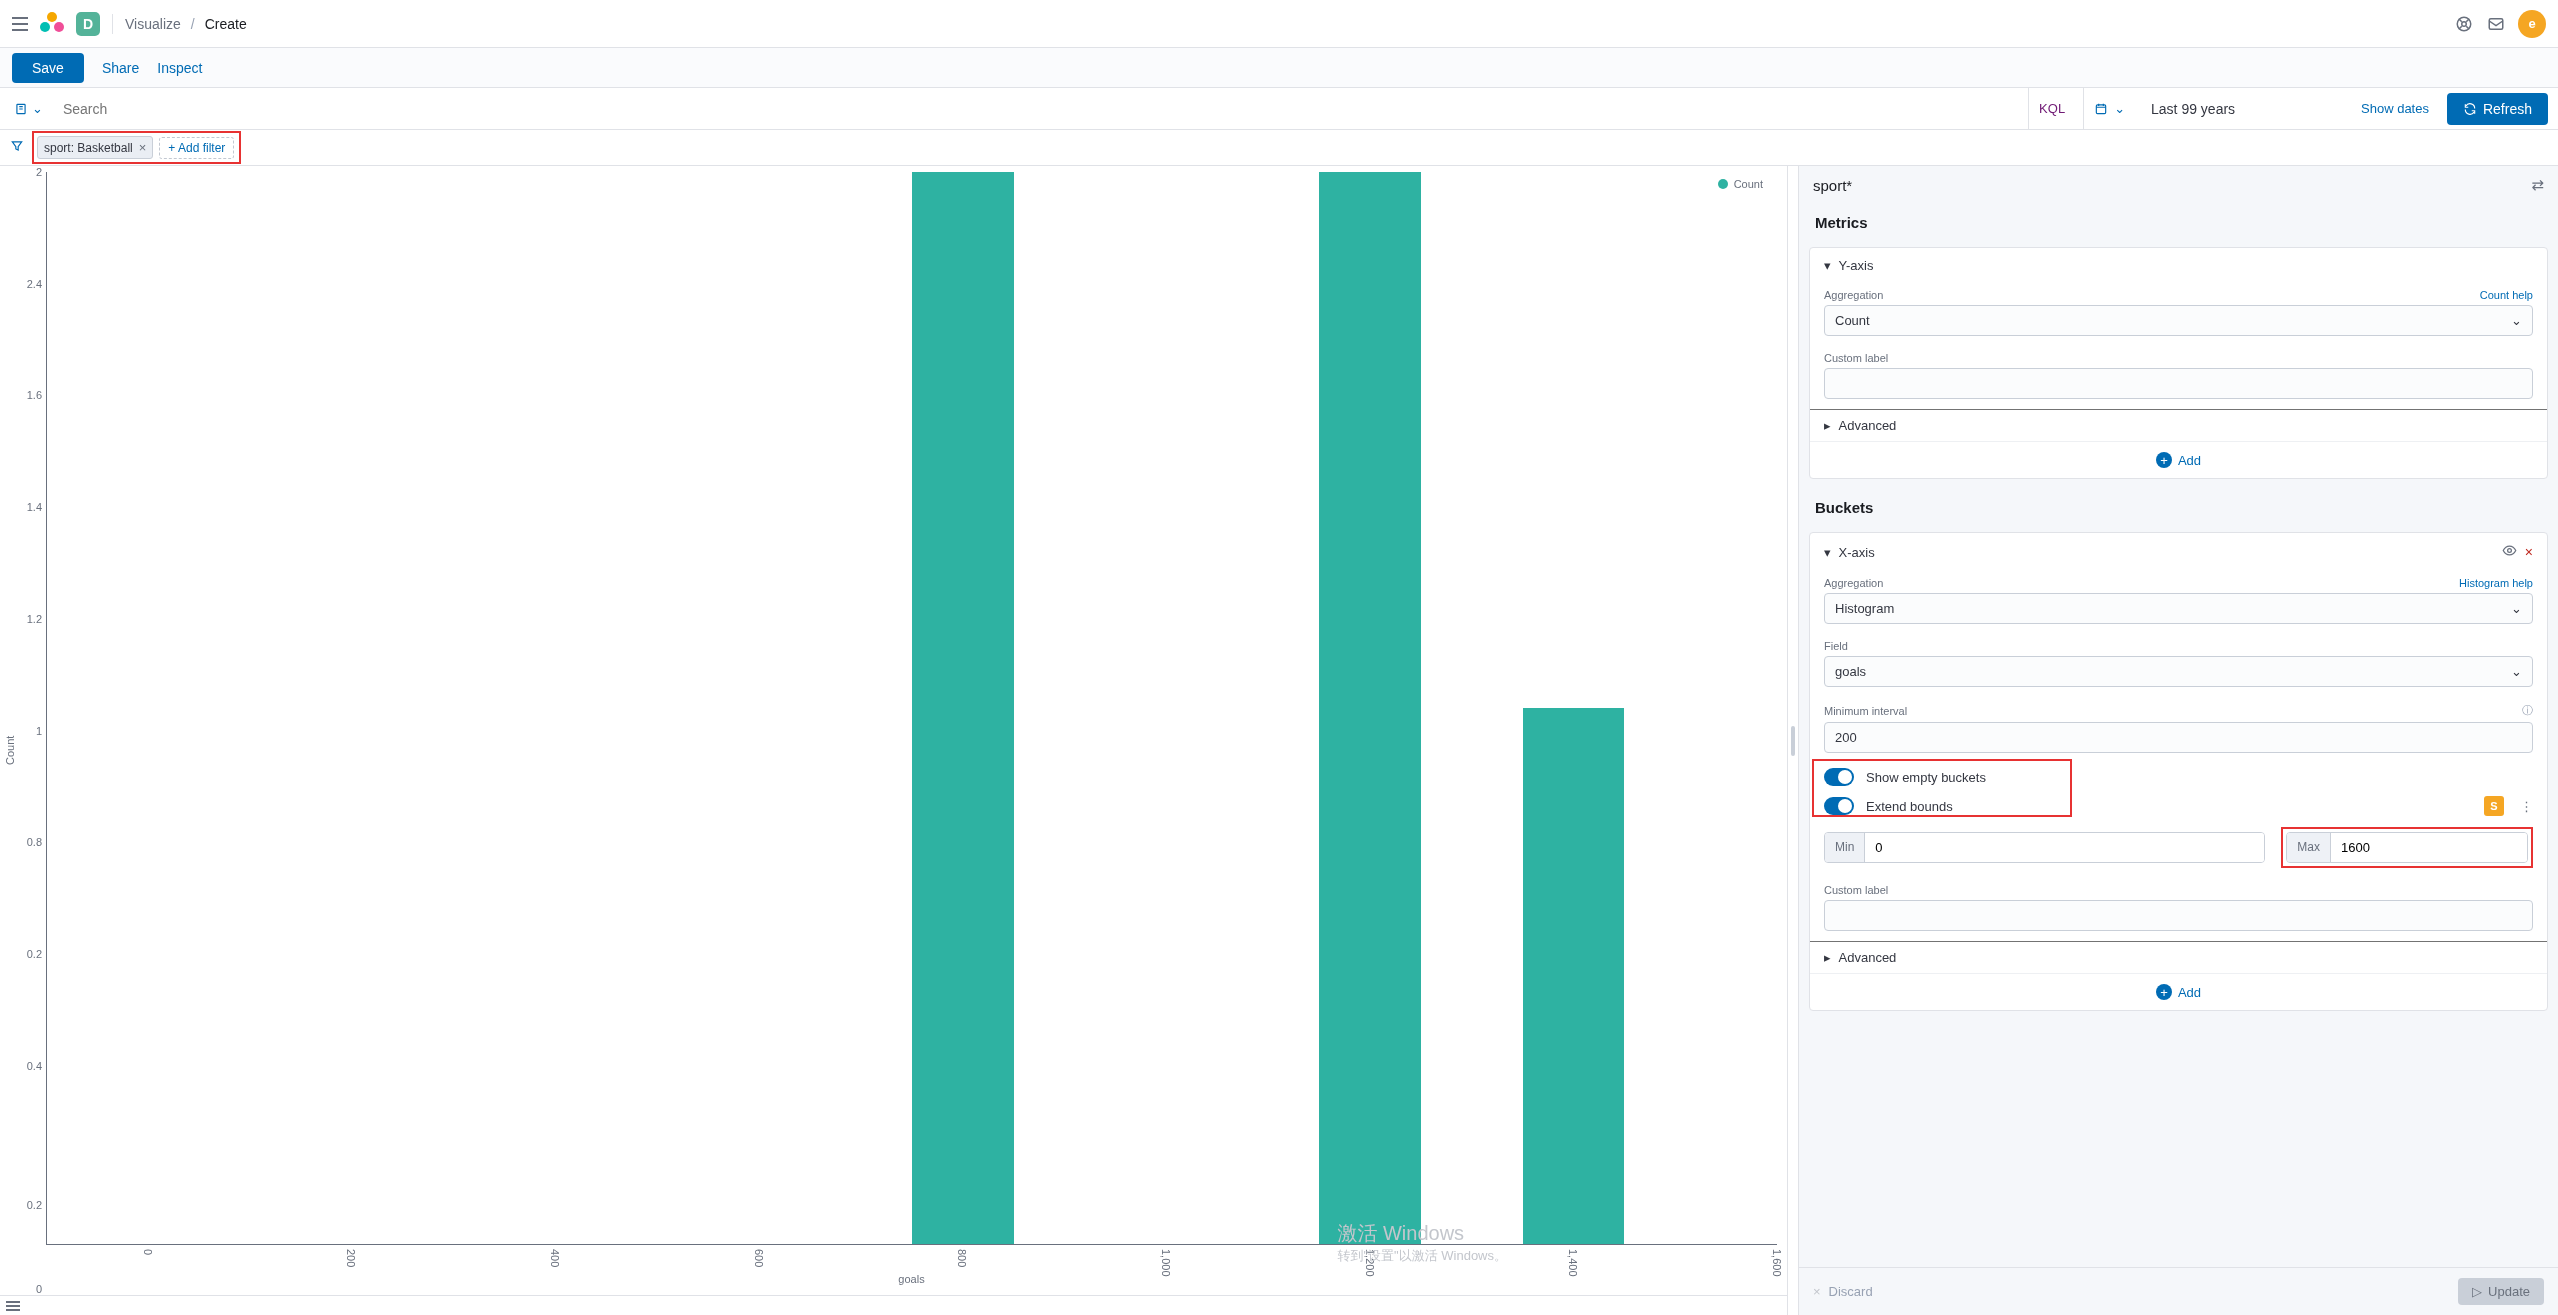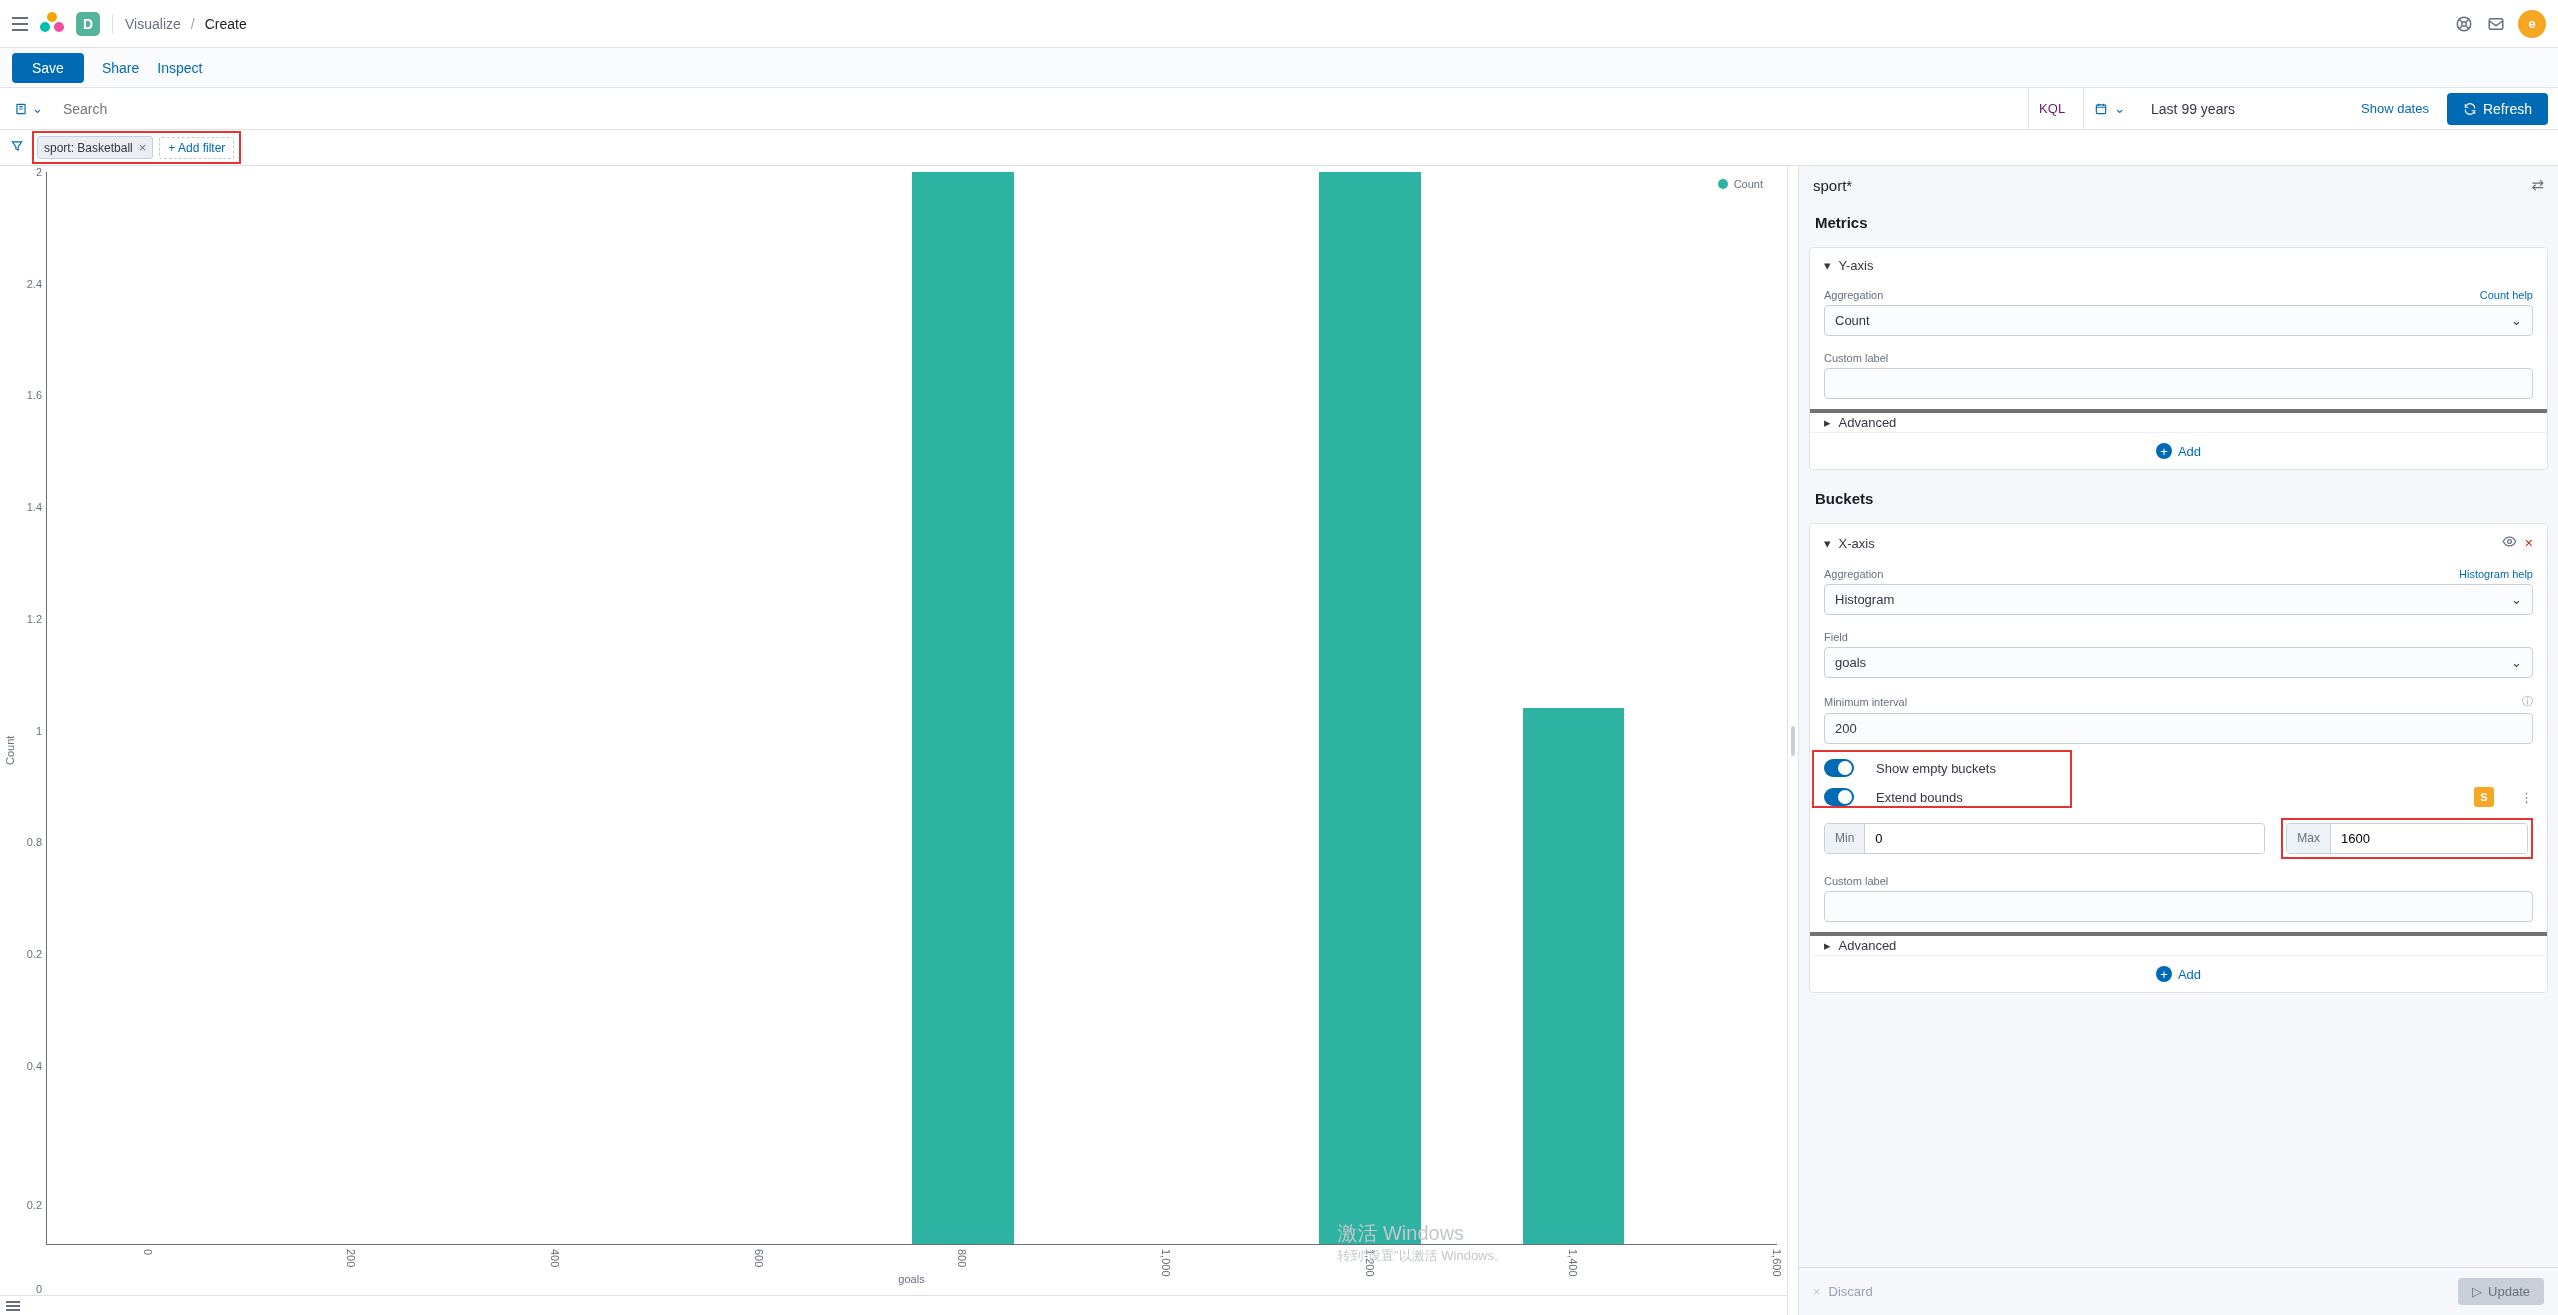--- a/index.html
+++ b/index.html
@@ -82,23 +82,23 @@
 .card-row { padding: 10px 14px; }
 .collapser { display: flex; align-items: center; gap: 8px; font-size: 13px; color: #343741; cursor: pointer; }
 .chev { display: inline-block; transform: rotate(0deg); }
 .chev.down::before { content: "▾"; }
 .chev.right::before { content: "▸"; }
 .form-row { padding: 6px 14px 10px 14px; }
 .form-label { font-size: 11px; color: #69707d; margin-bottom: 4px; display: flex; justify-content: space-between; align-items: center; }
 .help-link { color: #006bb4; font-size: 11px; cursor: pointer; }
 .select, .text-input { width: 100%; border: 1px solid #c9cfd8; border-radius: 4px; padding: 7px 10px; font-size: 13px; background: #fbfcfd; display: flex; justify-content: space-between; align-items: center; cursor: pointer; }
 .text-input { cursor: text; }
-.advanced { padding: 2px 14px; border-top: 4px solid #737373; }
+.advanced { padding: 8px 14px; border-top: 1px solid #737373; }
 .add-row { display: flex; align-items: center; justify-content: center; gap: 6px; padding: 10px; color: #006bb4; font-size: 13px; cursor: pointer; border-top: 1px solid #eef0f3; }
-.switch-row { display: flex; align-items: center; gap: 22px; padding: 5px 14px; font-size: 13px; }
+.switch-row { display: flex; align-items: center; gap: 12px; padding: 5px 14px; font-size: 13px; }
 .switch { width: 30px; height: 18px; border-radius: 9px; background: #006bb4; position: relative; cursor: pointer; }
 .switch::after { content: ""; position: absolute; width: 14px; height: 14px; border-radius: 50%; background: #fff; top: 2px; right: 2px; }
 .minmax-row { display: flex; gap: 16px; padding: 6px 14px 10px 14px; align-items: center; }
 .minmax-field { flex: 1; display: flex; border: 1px solid #c9cfd8; border-radius: 4px; overflow: hidden; }
 .minmax-field .tag { background: #eef1f6; padding: 7px 10px; font-size: 12px; color: #69707d; border-right: 1px solid #c9cfd8; }
 .minmax-field input { border: none; padding: 7px 10px; font-size: 13px; width: 100%; outline: none; }
 .minmax-row .boxed { border: 2px solid #e73232; padding: 3px; border-radius: 0; }
 .json-icon { width: 20px; height: 20px; background: #f5a623; border-radius: 3px; display: flex; align-items: center; justify-content: center; color: #fff; font-size: 11px; font-weight: 700; margin-left: auto; }
 .side-icons { display: flex; gap: 8px; color: #69707d; font-size: 14px; align-items: center; }
 .side-icons .del { color: #bd271e; cursor: pointer; }

